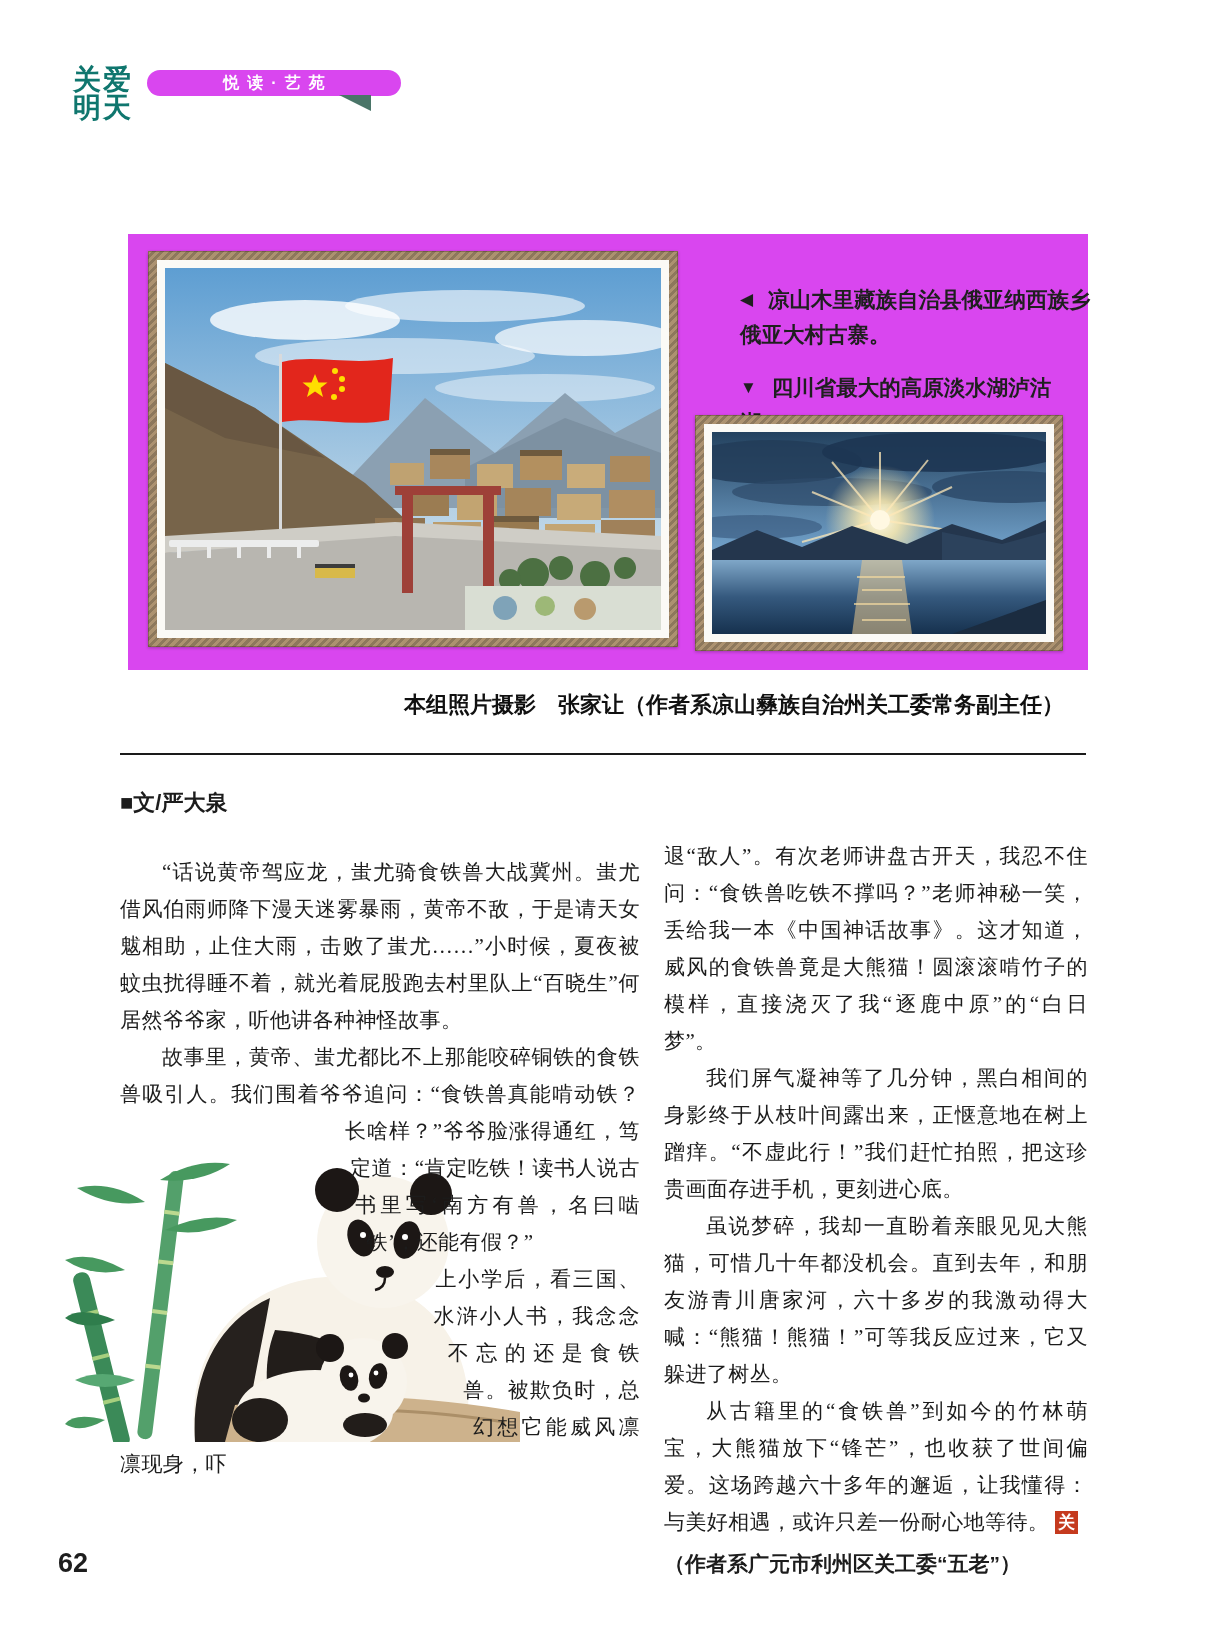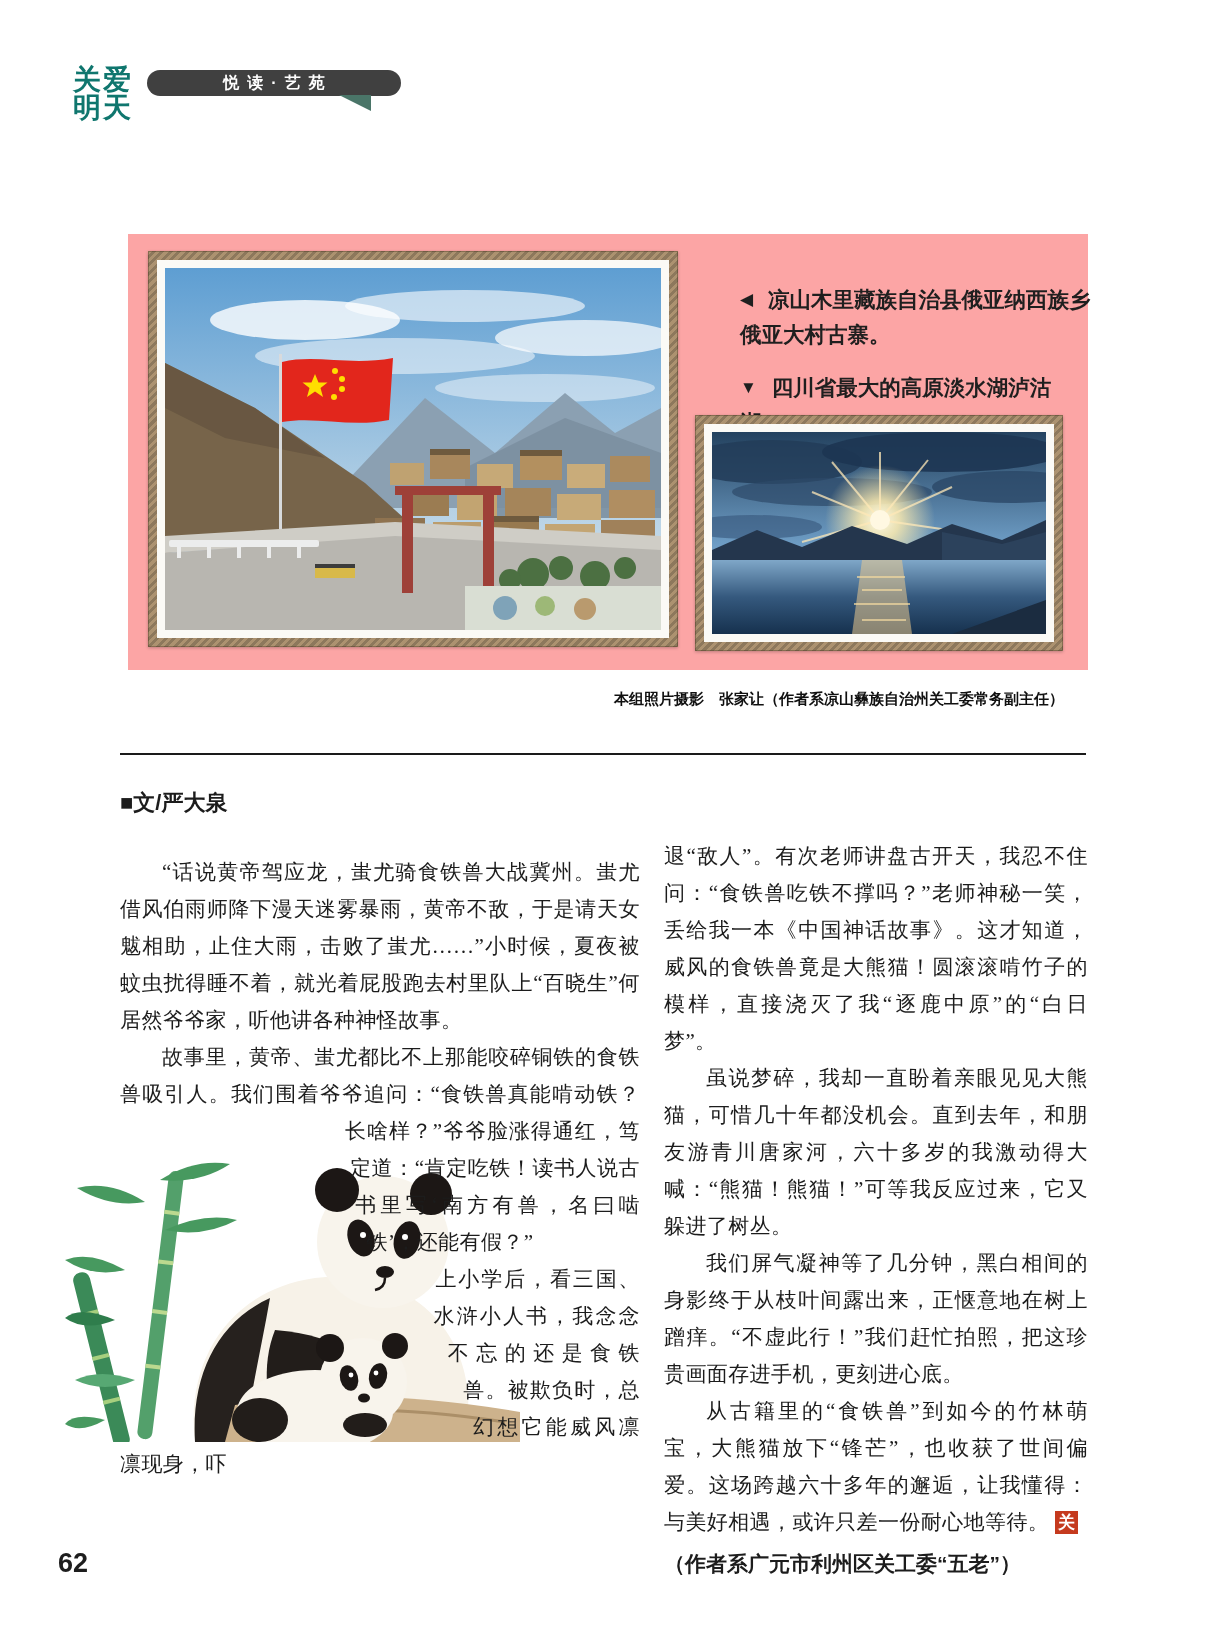--- a/index.html
+++ b/index.html
@@ -7,44 +7,44 @@
         font-family:"Liberation Serif","DejaVu Serif",serif;color:#1c1c1c;}
 
   
   .header{position:absolute;left:73px;top:66px;display:flex;align-items:flex-start;}
   .logo{color:#0f766e;font-family:"Liberation Sans","DejaVu Sans",sans-serif;font-weight:bold;
         font-size:28px;line-height:28px;letter-spacing:2px;}
   .header-right{margin-left:14px;}
   .mag-name{color:#4a7568;font-family:"Liberation Sans","DejaVu Sans",sans-serif;
         font-size:28px;font-weight:bold;letter-spacing:5px;line-height:30px;white-space:nowrap;}
   .mag-name .sep{color:#273640;padding:0 4px;font-size:24px;}
-  .tab-pill{position:relative;margin-top:4px;width:254px;height:26px;background:#404040;
+  .tab-pill{position:relative;margin-top:4px;width:254px;height:26px;background:#d946ef;
         border-radius:13px;color:#ffffff;font-family:"Liberation Sans","DejaVu Sans",sans-serif;
         font-size:16px;font-weight:bold;letter-spacing:8px;text-align:center;line-height:26px;text-indent:8px;}
   .tab-tail{position:absolute;right:30px;bottom:-15px;width:0;height:0;
         border-left:32px solid transparent;border-top:16px solid #4a7568;}
 
   
-  .photo-panel{position:absolute;left:128px;top:234px;width:960px;height:436px;background:#fca5a5;}
+  .photo-panel{position:absolute;left:128px;top:234px;width:960px;height:436px;background:#d946ef;}
   .frame{position:absolute;background:#a0876a;padding:9px;
         background-image:repeating-linear-gradient(135deg,#ac9270 0 3px,#8d785c 3px 6px);
         box-shadow:inset 0 0 0 1px rgba(60,40,20,.35),0 1px 3px rgba(0,0,0,.25);}
   .mat{background:#fbfaf6;padding:8px;}
   .frame svg{display:block;}
   .frame-left{left:20px;top:17px;}
   .frame-right{left:567px;top:181px;}
   .captions{position:absolute;left:612px;top:48px;width:354px;
         font-family:"Liberation Sans","DejaVu Sans",sans-serif;font-weight:bold;
         font-size:21.5px;line-height:35px;color:#1f1f1f;}
   .caption-row{margin-bottom:17px;}
   .caption-row .marker{font-size:17px;margin-right:15px;vertical-align:2px;}
 
   .credit{position:absolute;left:120px;top:690px;width:966px;box-sizing:border-box;
         text-align:right;padding-right:22px;font-family:"Liberation Sans","DejaVu Sans",sans-serif;
-        font-weight:bold;font-size:15px;color:#101010;}
+        font-weight:bold;font-size:22px;color:#101010;}
 
   .divider{position:absolute;left:120px;top:753px;width:966px;height:2px;background:#1a1a1a;}
 
   
   .columns{position:absolute;left:120px;top:772px;width:968px;display:flex;gap:24px;}
   .col-left{width:520px;}
   .col-right{width:424px;padding-top:66px;}
   .title{margin:32px 0 0;text-align:center;font-size:44px;font-weight:bold;letter-spacing:2px;}
   .byline{margin:16px 0 0;text-align:left;font-family:"Liberation Sans","DejaVu Sans",sans-serif;
         font-weight:bold;font-size:22px;}
@@ -285,21 +285,21 @@
               <circle cx="311" cy="223" r="2.4" fill="#ffffff"></circle>
         <ellipse cx="299" cy="248" rx="6" ry="4.5" fill="#1c1715"></ellipse>
         <ellipse cx="300" cy="275" rx="22" ry="12" fill="#221d1a"></ellipse>
       </svg>
           </span><span>故事里，黄帝、蚩尤都比不上那能咬碎铜铁的食铁兽吸引人。我们围着爷爷追问：“食铁兽真能啃动铁？长啥样？”爷爷脸涨得通红，笃定道：“肯定吃铁！读书人说古书里写‘南方有兽，名曰啮铁’，还能有假？”</span></p>
       <p class="body">上小学后，看三国、水浒小人书，我念念不忘的还是食铁兽。被欺负时，总幻想它能威风凛凛现身，吓</p>
     </div>
 
     <div class="col-right">
       <p class="body noindent">退“敌人”。有次老师讲盘古开天，我忍不住问：“食铁兽吃铁不撑吗？”老师神秘一笑，丢给我一本《中国神话故事》。这才知道，威风的食铁兽竟是大熊猫！圆滚滚啃竹子的模样，直接浇灭了我“逐鹿中原”的“白日梦”。</p>
+      <p class="body">我们屏气凝神等了几分钟，黑白相间的身影终于从枝叶间露出来，正惬意地在树上蹭痒。“不虚此行！”我们赶忙拍照，把这珍贵画面存进手机，更刻进心底。</p>
       <p class="body">虽说梦碎，我却一直盼着亲眼见见大熊猫，可惜几十年都没机会。直到去年，和朋友游青川唐家河，六十多岁的我激动得大喊：“熊猫！熊猫！”可等我反应过来，它又躲进了树丛。</p>
-      <p class="body">我们屏气凝神等了几分钟，黑白相间的身影终于从枝叶间露出来，正惬意地在树上蹭痒。“不虚此行！”我们赶忙拍照，把这珍贵画面存进手机，更刻进心底。</p>
       <p class="body"><span>从古籍里的“食铁兽”到如今的竹林萌宝，大熊猫放下“锋芒”，也收获了世间偏爱。这场跨越六十多年的邂逅，让我懂得：与美好相遇，或许只差一份耐心地等待。</span><span class="end-mark">关</span></p>
       <p class="author-note">（作者系广元市利州区关工委“五老”）</p>
     </div>
   </div>
 
   <div class="page-num">62</div>
 </div>
 
 </body></html>

